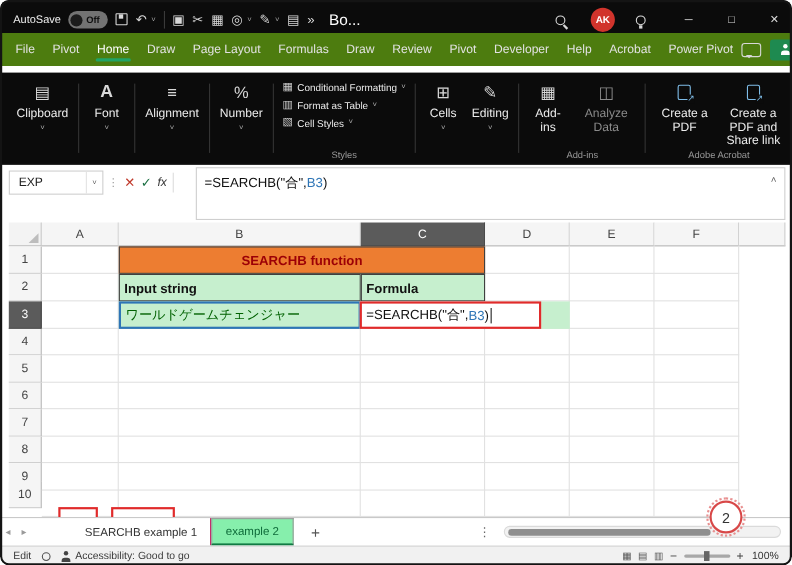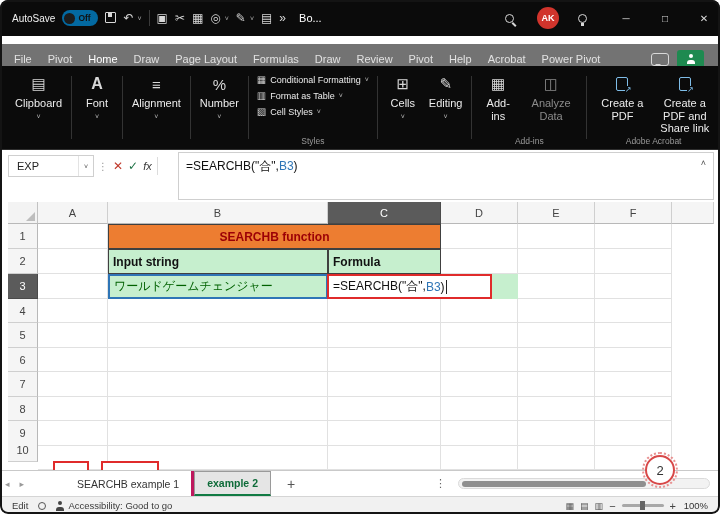--- a/index.html
+++ b/index.html
@@ -3,39 +3,39 @@
 <meta charset="utf-8">
 <style>
   *{margin:0;padding:0;box-sizing:border-box}
   html,body{width:720px;height:514px;background:#fff;font-family:"Liberation Sans","DejaVu Sans",sans-serif}
   .window{position:relative;width:720px;height:514px;background:#fff;overflow:hidden;border-radius:8px}
   .window-border{position:absolute;inset:0;border:2px solid #141414;border-radius:8px;pointer-events:none;z-index:60}
 
   
   .titlebar{position:absolute;left:0;top:0;width:100%;height:36px;background:#0b0b0b;display:flex;align-items:center;color:#e8e8e8;padding:0 0 0 12px;gap:7px;z-index:5}
   .as-label{font-size:10px;color:#f0f0f0}
-  .toggle{width:36px;height:16px;background:#0369a1;border-radius:9px;display:flex;align-items:center;padding:0 4px 0 2px;gap:3px}
+  .toggle{width:36px;height:16px;background:#737373;border-radius:9px;display:flex;align-items:center;padding:0 4px 0 2px;gap:3px}
   .knob{width:11px;height:11px;border-radius:50%;background:#1c1c1c}
   .tog-txt{font-size:8.5px;color:#111;font-weight:bold}
   .tbtn{font-size:12px;color:#d8d8d8;line-height:1}
   .tchev{font-size:7px;color:#aaa;margin-left:-3px}
   .tsep{width:1px;height:16px;background:#3a3a3a}
   .ic-save{display:inline-block;width:11px;height:11px;border:1.5px solid #d8d8d8;border-radius:1px;position:relative}
   .ic-save::after{content:"";position:absolute;left:2px;top:0;width:4px;height:4px;background:#d8d8d8}
-  .doc-title{font-size:11px;color:#fff;margin-left:6px}
+  .doc-title{font-size:14px;color:#fff;margin-left:6px}
   .spacer{flex:1}
   .ic-search{display:inline-block;width:9px;height:9px;border:1.5px solid #d8d8d8;border-radius:50%;position:relative;margin-right:16px}
   .ic-search::after{content:"";position:absolute;left:7px;top:7px;width:5px;height:1.5px;background:#d8d8d8;transform:rotate(45deg);transform-origin:0 0}
   .avatar{width:22px;height:22px;border-radius:50%;background:#d1342c;color:#fff;font-size:9px;font-weight:bold;display:flex;align-items:center;justify-content:center;margin-right:12px}
   .ic-bulb{display:inline-block;width:9px;height:9px;border:1.5px solid #d8d8d8;border-radius:50%;position:relative;margin-right:16px}
   .ic-bulb::after{content:"";position:absolute;left:2px;top:8px;width:3px;height:3px;background:#d8d8d8}
   .wbtn{width:32px;height:36px;display:flex;align-items:center;justify-content:center;font-size:10px;color:#dcdcdc}
 
   
-  .menubar{position:absolute;left:0;top:44px;width:100%;height:30px;background:#737373;display:flex;align-items:center;padding:0 6px;z-index:5}
+  .menubar{position:absolute;left:0;top:30px;width:100%;height:30px;background:#4d7c0f;display:flex;align-items:center;padding:0 6px;z-index:5}
   #menu-items{display:flex;align-items:center}
   .menu-item{color:#e2e2e2;font-size:11px;padding:7px 8px;position:relative;white-space:nowrap}
   .menu-item.active{color:#fff}
   .menu-item.active::after{content:"";position:absolute;left:7px;right:7px;bottom:2px;height:3px;background:#21a366;border-radius:2px}
   .menubar-right{margin-left:auto;display:flex;align-items:center;gap:8px;padding-right:10px}
   .ic-bubble{width:18px;height:13px;border:1.5px solid #d8d8d8;border-radius:3px;position:relative}
   .ic-bubble::after{content:"";position:absolute;left:3px;bottom:-5px;border:3px solid transparent;border-top-color:#d8d8d8}
   .share-btn{width:27px;height:19px;background:#1e8a50;border-radius:3px;display:flex;align-items:center;justify-content:center}
   .ic-person-w{width:8px;height:10px;position:relative}
   .ic-person-w::before{content:"";position:absolute;top:0;left:2px;width:4px;height:4px;border-radius:50%;background:#fff}
@@ -91,22 +91,22 @@
   .editbox{position:absolute;left:327px;top:72px;width:165px;height:25px;background:#fff;border:2px solid #e02b2b;display:flex;align-items:center;padding-left:4px;font-size:12px;color:#111;white-space:nowrap}
   .caret{width:1.5px;height:14px;background:#222;margin-left:1px}
   .redact{position:absolute;border:2px solid #e02b2b;background:#fff;height:14px;top:259px}
   .redact.r1{left:53px;width:36px}
   .redact.r2{left:101px;width:58px}
 
   
   .tabbar{position:absolute;left:0;top:470px;width:100%;height:26px;background:#fff;border-top:1px solid #c9c9c9;display:flex;align-items:center;font-size:10.5px;color:#444;z-index:6}
   .tab-nav{color:#9a9a9a;font-size:9px;padding:0 5px}
   #sheet-tabs{display:flex;align-items:center;height:100%;margin-left:36px}
-  .sheet-tab{height:100%;display:flex;align-items:center;padding:0 12px;border-right:3px solid #be185d;color:#333;white-space:nowrap}
-  .sheet-tab.active{background:#e5e5e5;border:1px solid #9a9a9a;border-bottom:2px solid #117a43;color:#0e6b39;font-weight:bold}
+  .sheet-tab{height:100%;display:flex;align-items:center;padding:0 12px;border-right:1px solid #be185d;color:#333;white-space:nowrap}
+  .sheet-tab.active{background:#86efac;border:1px solid #9a9a9a;border-bottom:2px solid #117a43;color:#0e6b39;font-weight:normal}
   .addsheet{margin-left:16px;color:#555;font-size:14px}
   .tab-more{margin-left:auto;color:#666;font-size:11px;padding:0 6px}
   .hscroll{width:252px;height:11px;margin:0 10px 0 6px;background:#f2f2f2;border:1px solid #dadada;border-radius:6px;position:relative}
   .hthumb{position:absolute;left:3px;top:1.5px;width:184px;height:6px;background:#8f8f8f;border-radius:3px}
   .badge2{position:absolute;left:645px;top:455px;width:30px;height:30px;border-radius:50%;background:#fff;border:2px solid #d84848;outline:2px dotted #e89090;outline-offset:1px;color:#333;font-size:13px;display:flex;align-items:center;justify-content:center;z-index:20}
 
   
   .statusbar{position:absolute;left:0;top:496px;width:100%;height:18px;background:#f1f1f1;border-top:1px solid #d5d5d5;display:flex;align-items:center;font-size:9.5px;color:#3a3a3a;padding:0 12px;gap:10px;z-index:6}
   .ic-rec{width:8px;height:8px;border:1.5px solid #555;border-radius:50%}
   .sb-acc{display:flex;align-items:center;gap:4px}
@@ -158,20 +158,21 @@
     <div id="menu-items">
         <div class="menu-item">File</div>
         <div class="menu-item">Pivot</div>
         <div class="menu-item active">Home</div>
         <div class="menu-item">Draw</div>
         <div class="menu-item">Page Layout</div>
         <div class="menu-item">Formulas</div>
         <div class="menu-item">Draw</div>
         <div class="menu-item">Review</div>
         <div class="menu-item">Pivot</div>
+        <div class="menu-item">Developer</div>
         <div class="menu-item">Help</div>
         <div class="menu-item">Acrobat</div>
         <div class="menu-item">Power Pivot</div>
       </div>
     <div class="menubar-right">
       <span class="ic-bubble"></span>
       <span class="share-btn">
           <span class="ic-person-w"></span>
         </span>
     </div>

